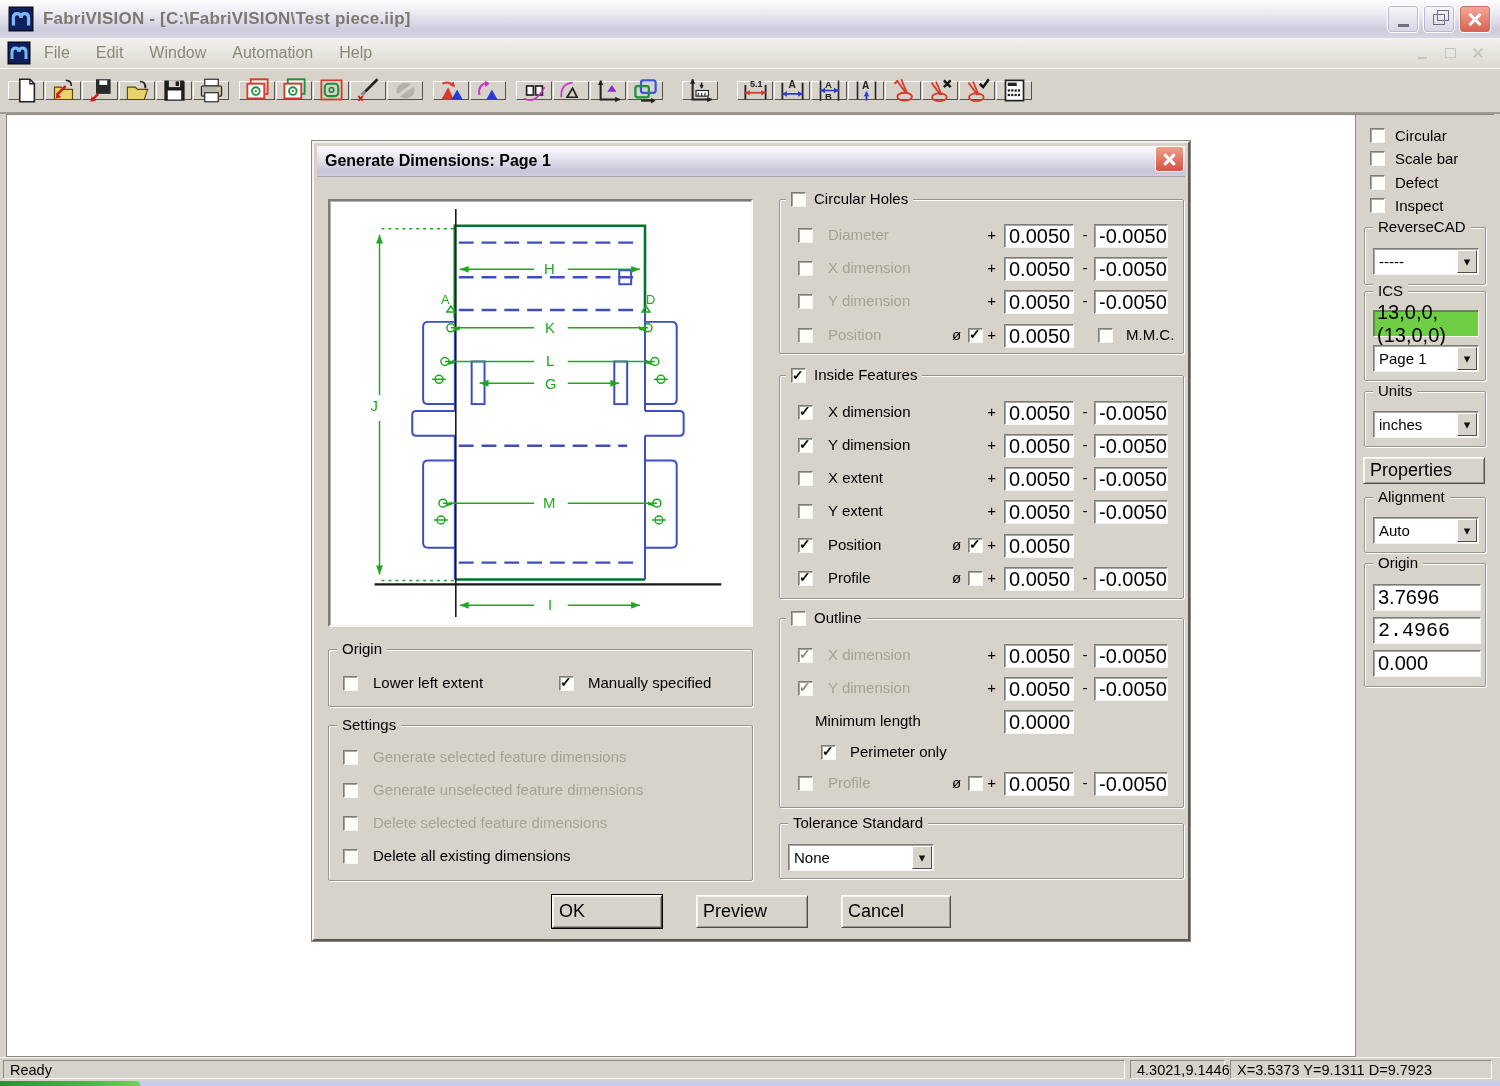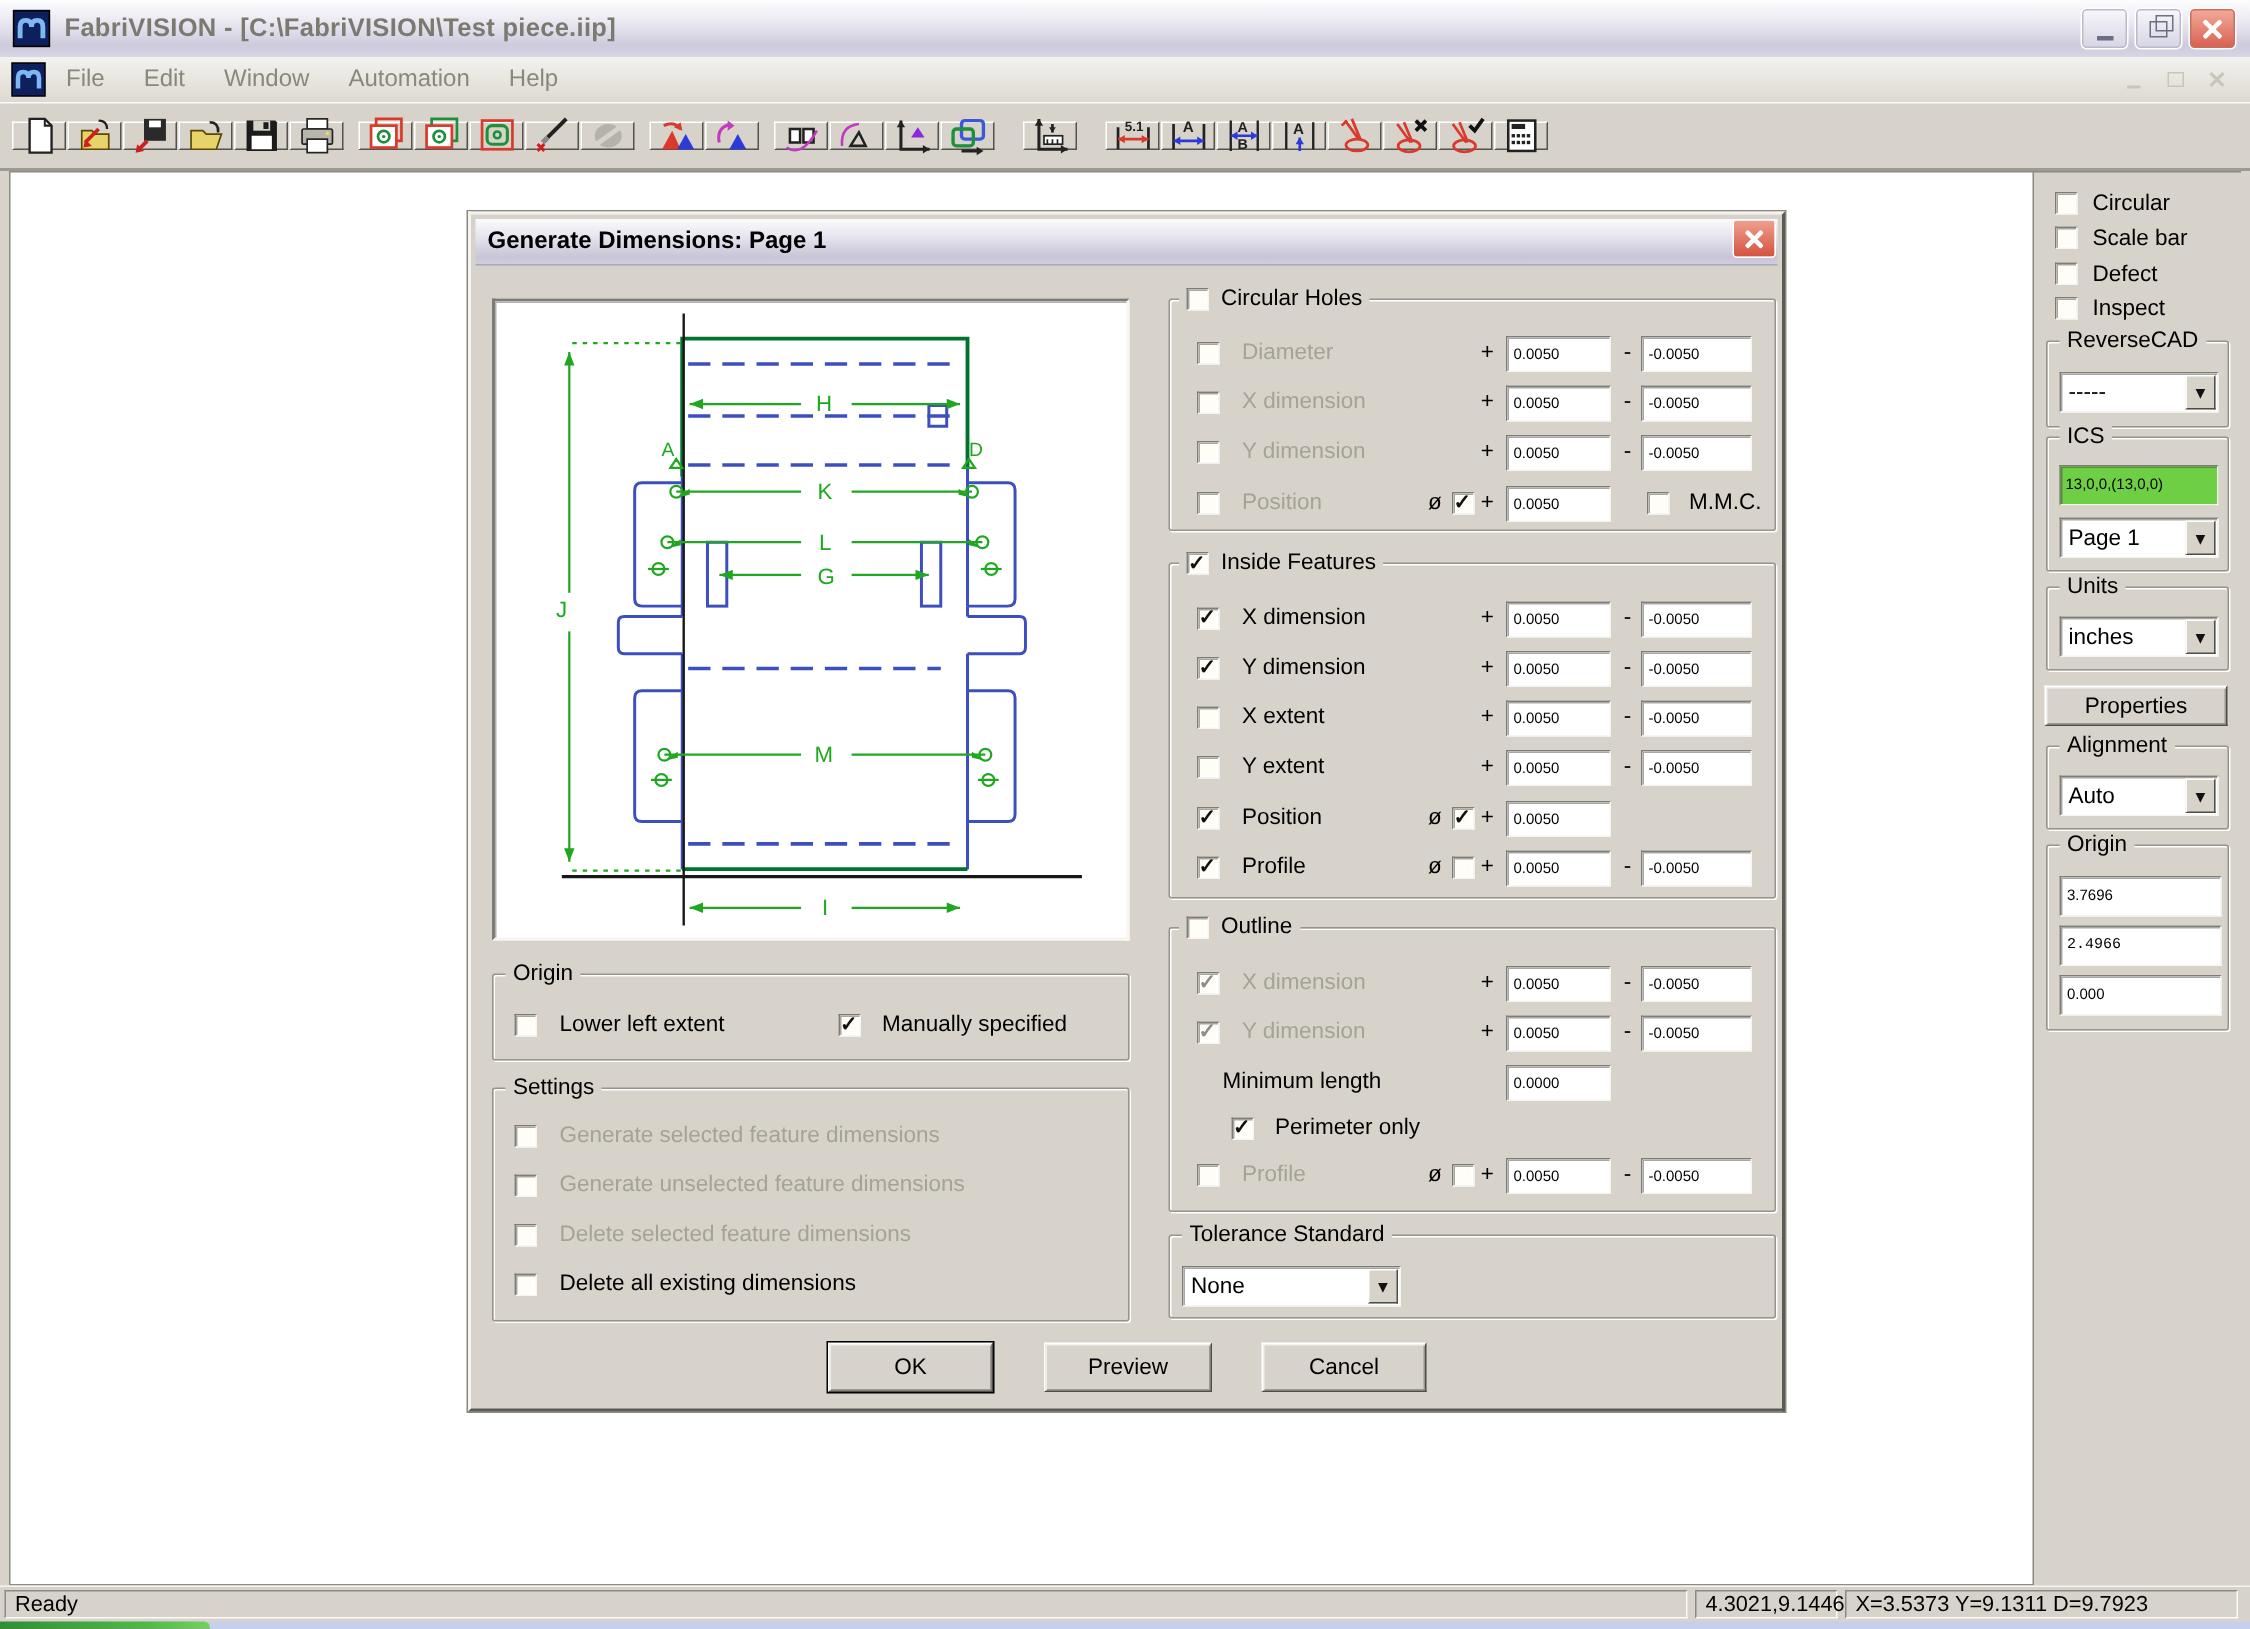--- a/index.html
+++ b/index.html
@@ -50,27 +50,27 @@
 
   
   .cb{position:relative;width:15px;height:15px;background:#fffef6;flex:0 0 auto;
     border:1px solid;border-color:#7e7c76 #f6f5f1 #f6f5f1 #7e7c76;
     box-shadow:inset 1px 1px 0 rgba(60,60,55,.45), inset -1px -1px 0 #fff;box-sizing:border-box}
   .cb.on:after{content:"\2713";position:absolute;left:0px;top:-3px;font-size:14px;font-weight:700;color:#111}
   .cb.dis{background:#fffef6}
   .cb.dis.on:after{color:#8f8d84}
   .fld{height:24px;background:#fff;border:1px solid;border-color:#7e7c76 #f6f5f1 #f6f5f1 #7e7c76;
     box-shadow:inset 1px 1px 0 rgba(60,60,55,.45);box-sizing:border-box;
-    font-family:"Liberation Sans",sans-serif;font-size:10px;padding:0 0 0 4px;color:#000}
+    font-family:"Liberation Sans",sans-serif;font-size:20px;padding:0 0 0 4px;color:#000}
   .grp{position:absolute;border:1px solid #97948c;border-radius:2px;
     box-shadow:inset 1px 1px 0 #fff, 1px 1px 0 #fff;box-sizing:border-box}
   .legend{position:absolute;top:-10px;left:8px;background:inherit;background:#d7d3cb;padding:0 5px;line-height:18px}
   .btn3d{background:#d7d3cb;border:1px solid;border-color:#fff #4e4d49 #4e4d49 #fff;
     box-shadow:inset 1px 1px 0 #f2f1ed, inset -1px -1px 0 #9b988f;
-    display:flex;align-items:center;justify-content:center;font-size:15px;box-sizing:border-box}
+    display:flex;align-items:center;justify-content:flex-start;font-size:18px;box-sizing:border-box}
   .btn3d.default{outline:1px solid #000}
   .combo{position:relative;background:#fff;border:1px solid;border-color:#7e7c76 #f6f5f1 #f6f5f1 #7e7c76;
     box-shadow:inset 1px 1px 0 rgba(60,60,55,.45);box-sizing:border-box;display:flex;align-items:center}
   .combo .val{padding-left:5px;font-size:15px}
   .combo .drop{position:absolute;right:1px;top:1px;bottom:1px;width:18px;background:#d7d3cb;
     border:1px solid;border-color:#fff #4e4d49 #4e4d49 #fff;display:flex;align-items:center;justify-content:center}
   .combo .drop:after{content:"\25BE";font-size:13px;color:#111;margin-top:-1px}
 
   .lbl{white-space:nowrap}
   .dim{color:#a5a297}

